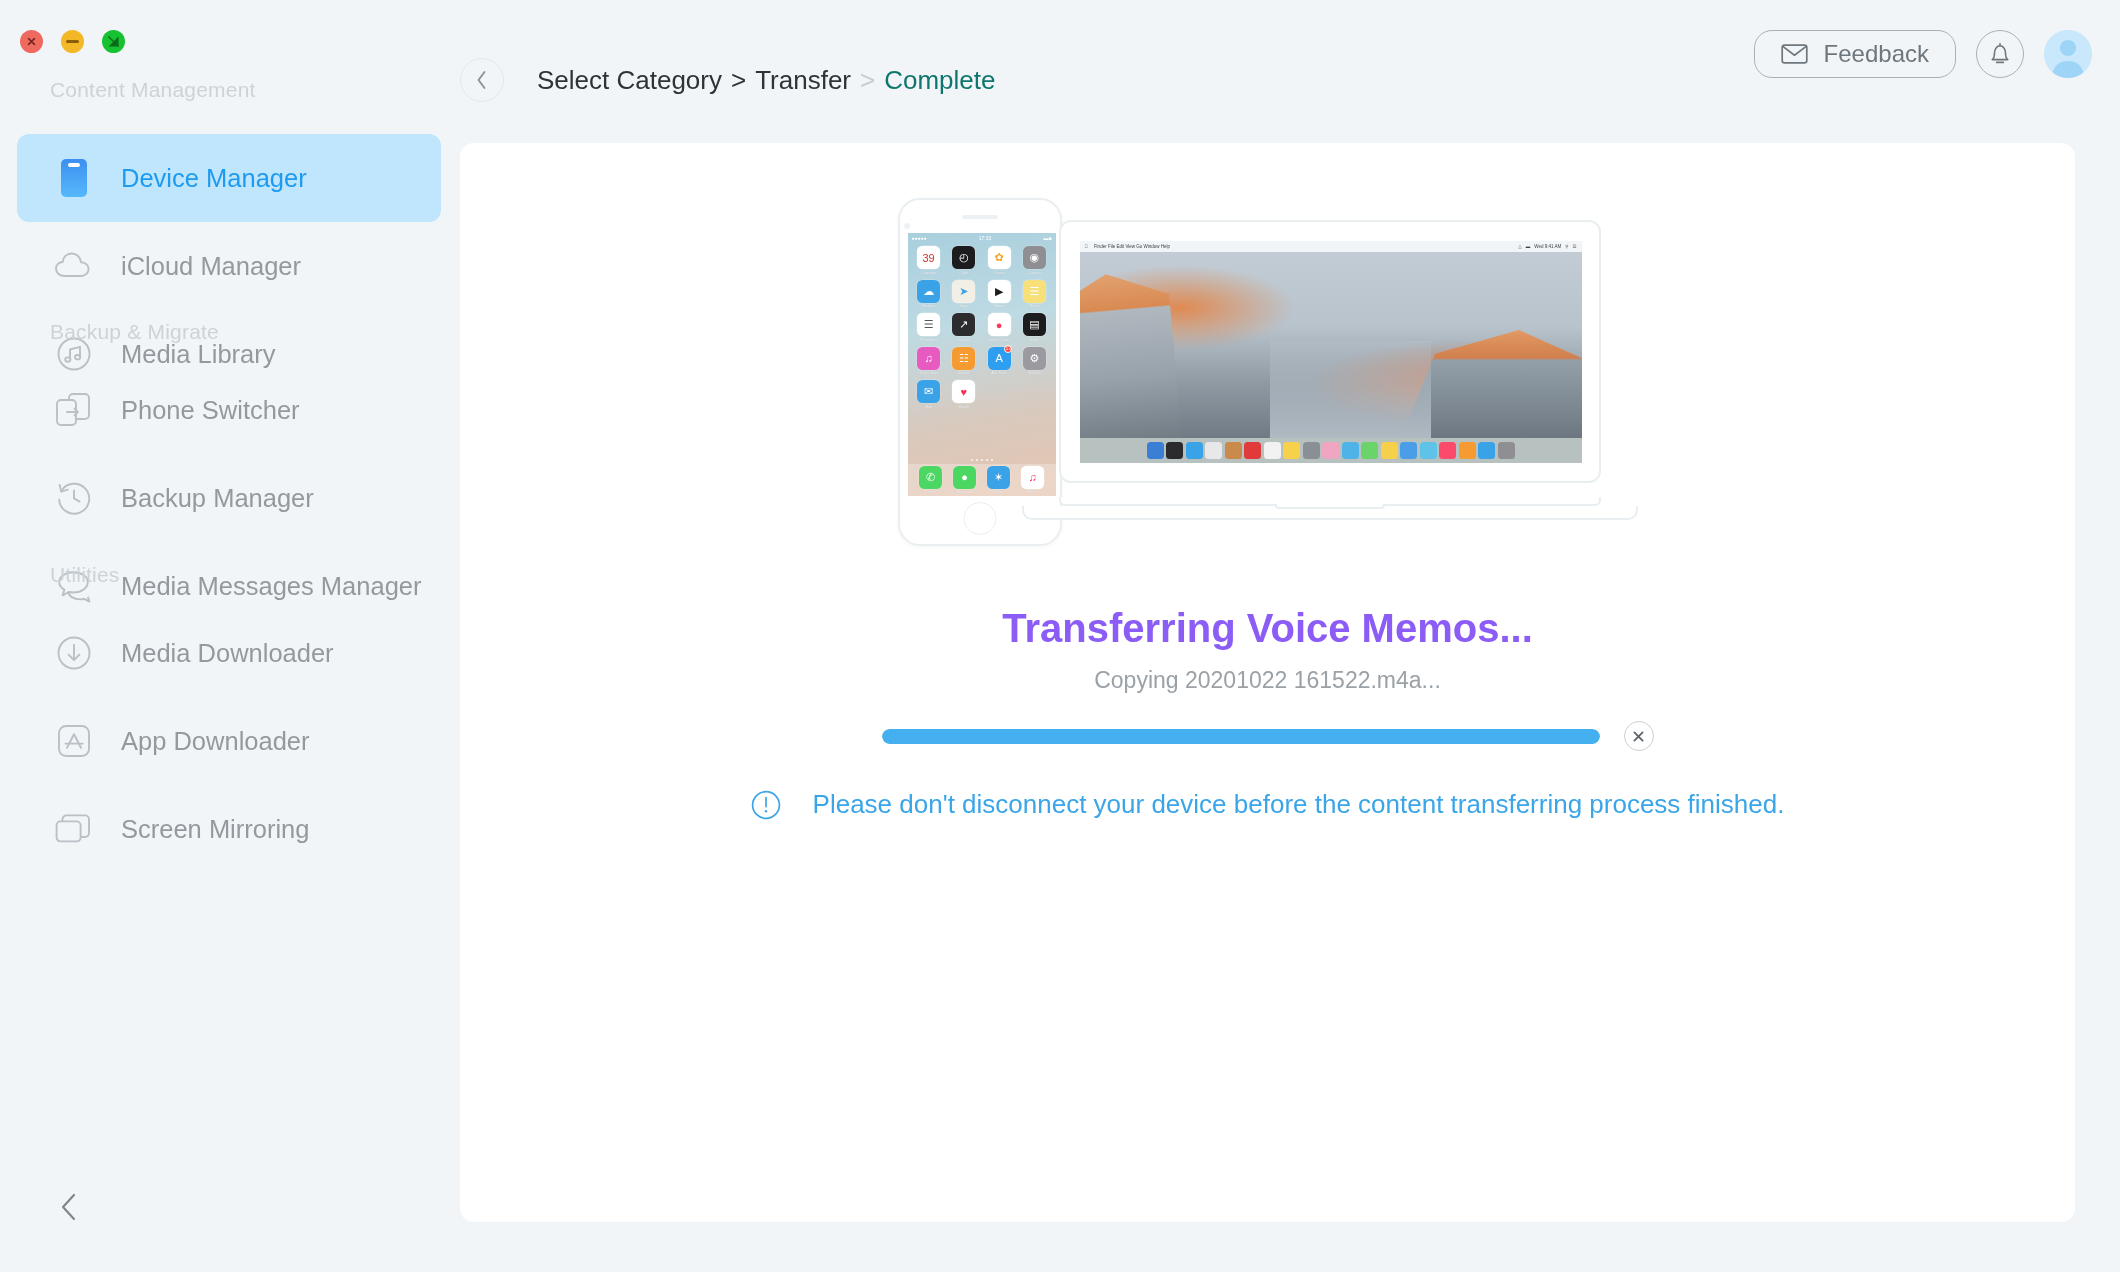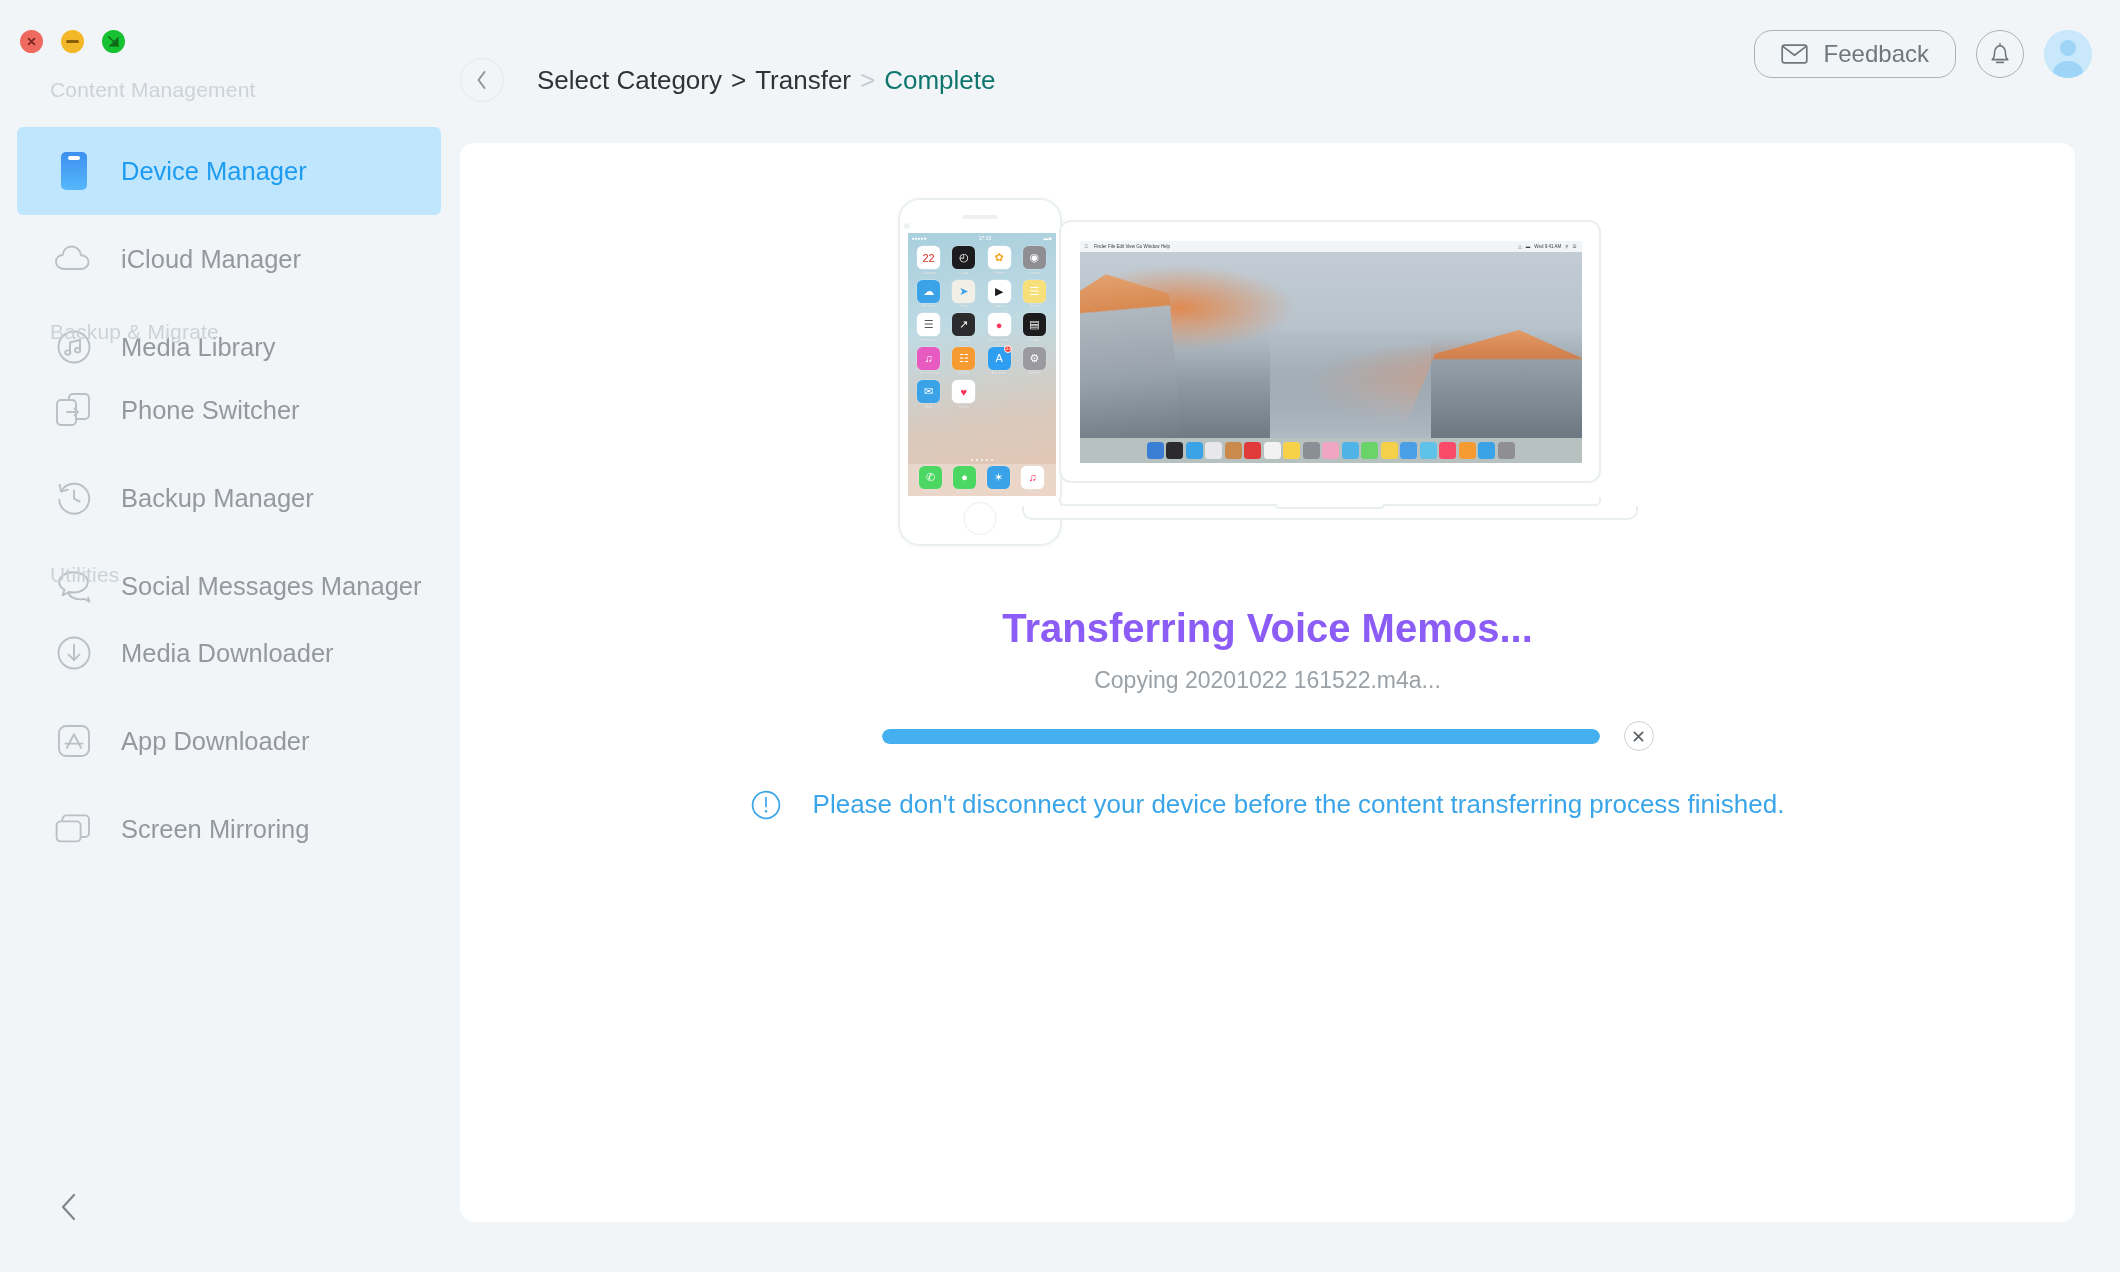--- a/index.html
+++ b/index.html
@@ -429,21 +429,21 @@
           <path d="M1.4 1.4 L11.6 11.6" stroke="#0c6b18" stroke-width="1.4"></path>
         </svg>
     </div>
   </div>
 
   <aside class="sidebar">
 
     <div style="position:absolute; top:78px; left:0; right:0;">
       <div class="sb-section-title">Content Management</div>
 
-      <div class="sb-item active" style="margin-top:25px;border-radius:6px;">
+      <div class="sb-item active" style="margin-top:32px;">
         <span class="sb-icon">
           <svg width="30" height="40" viewBox="0 0 30 40">
             <defs>
                 <linearGradient id="gphone" x1="0" y1="0" x2="0" y2="1">
                   <stop offset="0" stop-color="#3d8ff0"></stop>
                   <stop offset="1" stop-color="#56b8fb"></stop>
                 </linearGradient>
               </defs>
             <rect x="2" y="1" width="26" height="38" rx="5" fill="url(#gphone)"></rect>
             <rect x="9" y="5" width="12" height="4" rx="2" fill="#ffffff"></rect>
@@ -499,21 +499,21 @@
         <span class="sb-label">Backup Manager</span>
       </div>
 
       <div class="sb-item">
         <span class="sb-icon">
           <svg width="40" height="34" viewBox="0 0 40 34" fill="none" stroke="#b9c0c6" stroke-width="1.9">
             <path d="M19.5 3.2 C11.6 3.2 5.2 7.6 5.2 13 C5.2 16.1 7.2 18.9 10.4 20.7 L8.6 26.4 L14.9 23 C16.3 23.3 17.9 23.5 19.5 23.5 C27.4 23.5 33.8 19 33.8 13 C33.8 7.6 27.4 3.2 19.5 3.2 Z" stroke-linejoin="round"></path>
             <path d="M14.2 22.6 C14.4 26.9 19.7 30.4 26.2 30.4 C27.6 30.4 29 30.2 30.2 29.9 L35.4 32.6 L33.9 27.9" stroke-linejoin="round"></path>
           </svg>
         </span>
-        <span class="sb-label">Social Messages Manager</span>
+        <span class="sb-label">Media Messages Manager</span>
       </div>
     </div>
 
     <div style="position:absolute; top:563px; left:0; right:0;">
       <div class="sb-section-title">Utilities</div>
 
       <div class="sb-item" style="margin-top:22px;">
         <span class="sb-icon">
           <svg width="36" height="36" viewBox="0 0 36 36" fill="none" stroke="#b9c0c6" stroke-width="1.9">
             <circle cx="18" cy="18" r="15.5"></circle>
@@ -605,21 +605,21 @@
         <div class="phone-speaker"></div>
         <div class="phone-cam"></div>
         <div class="phone-screen">
           <div class="ios-status">
             <span>●●●●●</span>
             <span>17:33</span>
             <span>▬■</span>
           </div>
           <div class="ios-grid" id="ios-grid">
               <div class="ios-app">
-                <div class="sq" style="background: rgb(255, 255, 255); color: rgb(217, 48, 37);">22</div>
+                <div class="sq" style="background: rgb(255, 255, 255); color: rgb(217, 48, 37);">39</div>
                 <div class="nm">Calendar</div>
               </div>
               <div class="ios-app">
                 <div class="sq" style="background: rgb(28, 28, 30); color: rgb(255, 255, 255);">◴</div>
                 <div class="nm">Clock</div>
               </div>
               <div class="ios-app">
                 <div class="sq" style="background: rgb(255, 255, 255); color: rgb(245, 166, 35);">✿</div>
                 <div class="nm">Photos</div>
               </div>

